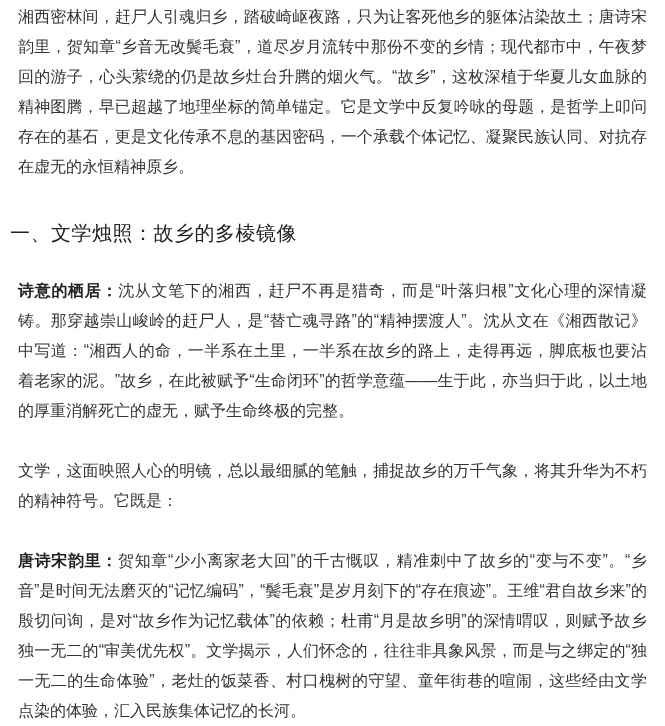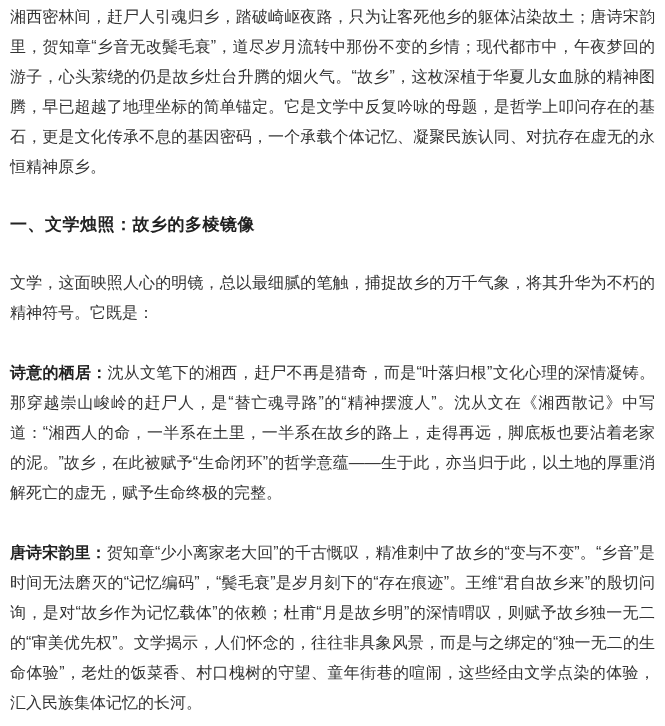--- a/index.html
+++ b/index.html
@@ -15,46 +15,46 @@
     overflow: hidden;
     font-family: "Liberation Sans", "DejaVu Sans", sans-serif;
     font-size: 16px;
     line-height: 30px;
     color: #333333;
   }
   article {
     width: 645px;
   }
   p.body-para {
-    margin: 30px 0;
+    margin: 30px 8px;
     text-align: justify;
     word-break: break-all;
   }
   p.body-para.first {
     margin-top: 0;
   }
   h2.section-heading {
-    font-size: 17px;
+    font-size: 20px;
     line-height: 26px;
-    font-weight: bold;
+    font-weight: normal;
     color: #222222;
-    margin: 30px 0 26px 0;
+    margin: 38px 0 26px 0;
     letter-spacing: 0.5px;
   }
   strong.lead-label {
     font-weight: bold;
     color: #222222;
   }
 </style>
 </head>
 <body>
 
 <article>
   <p class="body-para first">湘西密林间，赶尸人引魂归乡，踏破崎岖夜路，只为让客死他乡的躯体沾染故土；唐诗宋韵里，贺知章“乡音无改鬓毛衰”，道尽岁月流转中那份不变的乡情；现代都市中，午夜梦回的游子，心头萦绕的仍是故乡灶台升腾的烟火气。“故乡”，这枚深植于华夏儿女血脉的精神图腾，早已超越了地理坐标的简单锚定。它是文学中反复吟咏的母题，是哲学上叩问存在的基石，更是文化传承不息的基因密码，一个承载个体记忆、凝聚民族认同、对抗存在虚无的永恒精神原乡。</p>
 
   <h2 class="section-heading">一、文学烛照：故乡的多棱镜像</h2>
 
+  <p class="body-para"><strong class="lead-label">诗意的栖居：</strong><span>沈从文笔下的湘西，赶尸不再是猎奇，而是“叶落归根”文化心理的深情凝铸。那穿越崇山峻岭的赶尸人，是“替亡魂寻路”的“精神摆渡人”。沈从文在《湘西散记》中写道：“湘西人的命，一半系在土里，一半系在故乡的路上，走得再远，脚底板也要沾着老家的泥。”故乡，在此被赋予“生命闭环”的哲学意蕴——生于此，亦当归于此，以土地的厚重消解死亡的虚无，赋予生命终极的完整。</span></p>
+
   <p class="body-para">文学，这面映照人心的明镜，总以最细腻的笔触，捕捉故乡的万千气象，将其升华为不朽的精神符号。它既是：</p>
-
-  <p class="body-para"><strong class="lead-label">诗意的栖居：</strong><span>沈从文笔下的湘西，赶尸不再是猎奇，而是“叶落归根”文化心理的深情凝铸。那穿越崇山峻岭的赶尸人，是“替亡魂寻路”的“精神摆渡人”。沈从文在《湘西散记》中写道：“湘西人的命，一半系在土里，一半系在故乡的路上，走得再远，脚底板也要沾着老家的泥。”故乡，在此被赋予“生命闭环”的哲学意蕴——生于此，亦当归于此，以土地的厚重消解死亡的虚无，赋予生命终极的完整。</span></p>
 
   <p class="body-para"><strong class="lead-label">唐诗宋韵里：</strong><span>贺知章“少小离家老大回”的千古慨叹，精准刺中了故乡的“变与不变”。“乡音”是时间无法磨灭的“记忆编码”，“鬓毛衰”是岁月刻下的“存在痕迹”。王维“君自故乡来”的殷切问询，是对“故乡作为记忆载体”的依赖；杜甫“月是故乡明”的深情喟叹，则赋予故乡独一无二的“审美优先权”。文学揭示，人们怀念的，往往非具象风景，而是与之绑定的“独一无二的生命体验”，老灶的饭菜香、村口槐树的守望、童年街巷的喧闹，这些经由文学点染的体验，汇入民族集体记忆的长河。</span></p>
 </article>
 
 </body></html>

